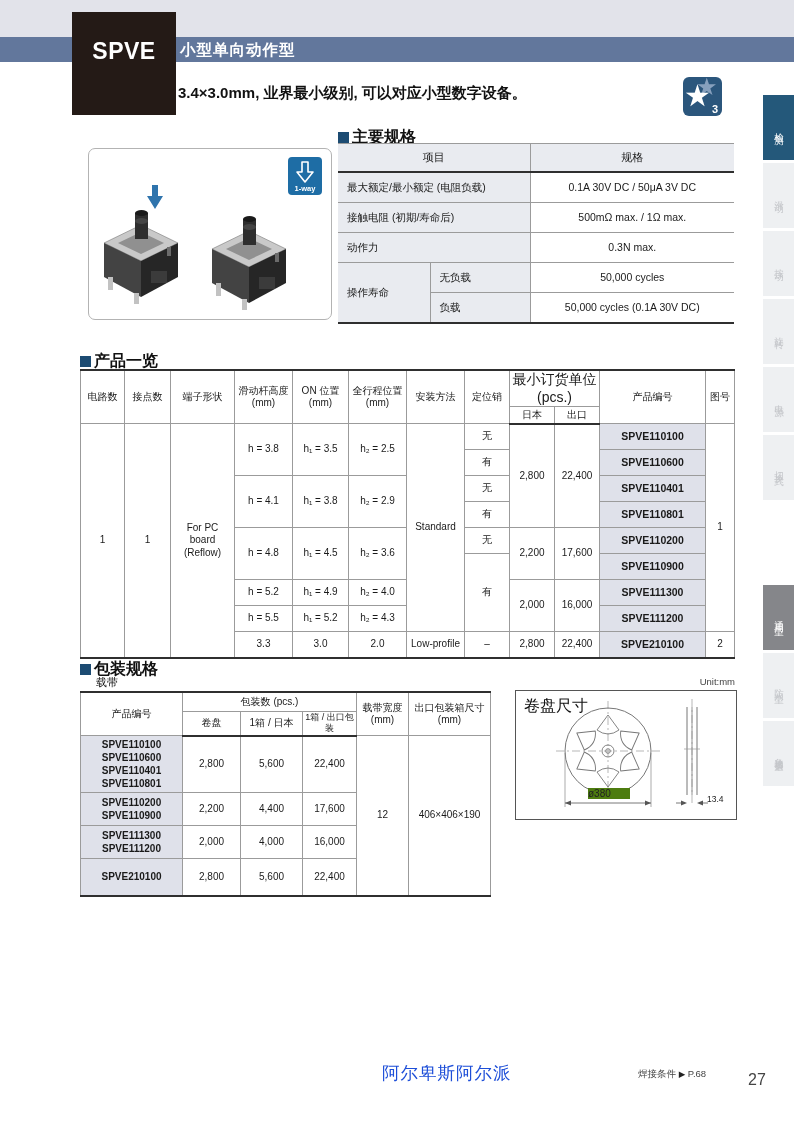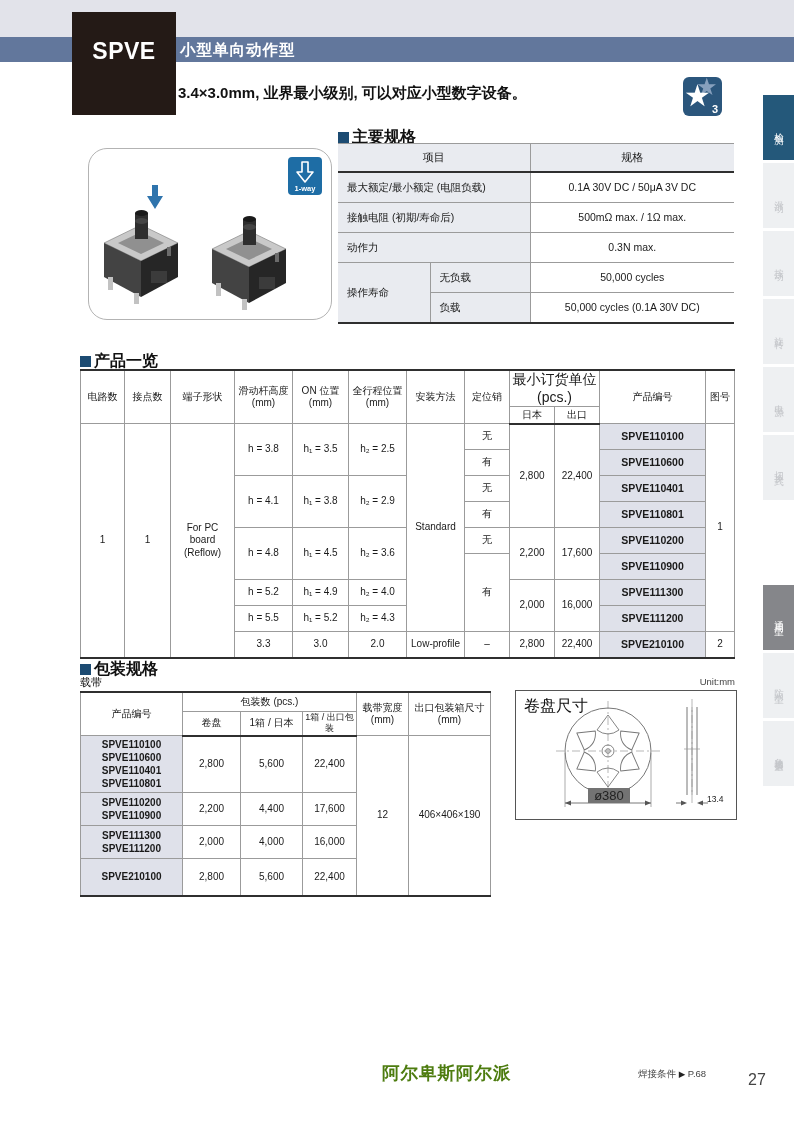--- a/index.html
+++ b/index.html
@@ -17,21 +17,21 @@
   .spve-box{left:72px;top:12px;width:96px;height:103px;background:#241a16;padding-left:8px;}
   .spve-box span{position:absolute;left:0;top:26px;width:100%;text-align:center;
     color:#fff;font-size:23px;font-weight:bold;letter-spacing:.5px;}
   .subtitle{left:178px;top:84px;font-size:15px;font-weight:bold;color:#111;}
   .badge{left:683px;top:77px;width:39px;height:39px;background:#2b567c;border-radius:6px;}
   .badge .star-back{position:absolute;left:13px;top:-4px;font-size:24px;color:#87a0bd;}
   .badge .star-front{position:absolute;left:1px;top:1px;font-size:30px;color:#ffffff;}
   .badge .badge-num{position:absolute;right:4px;bottom:1px;color:#fff;font-size:11px;font-weight:bold;}
   
   .photo-box{left:88px;top:148px;width:242px;height:170px;border:1px solid #b3b3b3;
-    border-radius:19px;background:#fff;}
+    border-radius:7px;background:#fff;}
   .oneway{position:absolute;right:9px;top:8px;width:34px;height:38px;background:#1e6da5;border-radius:4px;}
   .oneway .lbl{position:absolute;bottom:2px;width:100%;text-align:center;color:#fff;
     font-size:7.5px;font-weight:bold;}
   
   .sec-title{font-size:16px;font-weight:bold;color:#111;display:flex;align-items:center;}
   .sq{display:inline-block;width:11px;height:11px;background:#1c4b72;margin-right:3px;}
   .tape-label{font-size:11px;color:#111;}
   
   table{border-collapse:collapse;table-layout:fixed;}
   td,th{border:1px solid #9b9b9b;font-weight:normal;text-align:center;
@@ -58,21 +58,21 @@
   .reel-title{position:absolute;left:8px;top:5px;font-size:16px;color:#111;}
   
   .vtab{position:absolute;left:763px;width:31px;height:65px;
     writing-mode:vertical-rl;text-orientation:upright;
     display:flex;align-items:center;justify-content:center;
     font-size:9.5px;letter-spacing:3px;background:#eef0f2;color:#c4c6ca;}
   .vtab.small{letter-spacing:1px;font-size:9px;}
   .vtab.active-blue{background:#24587a;color:#fff;}
   .vtab.active-gray{background:#85868a;color:#fff;}
   
-  .brand{left:338px;top:1061px;font-size:17.5px;font-weight:bold;color:#4d7c0f;letter-spacing:1px;padding-left:44px;}
+  .brand{left:338px;top:1061px;font-size:17.5px;font-weight:normal;color:#1d4ed8;letter-spacing:1px;padding-left:44px;}
   .solder{left:638px;top:1068px;font-size:9.5px;color:#444;}
   .solder .arr{color:#222;font-size:8.5px;}
   .pagenum{left:748px;top:1071px;font-size:16px;color:#444;}
 </style>
 </head>
 <body>
 
 <div class="abs top-band"></div>
 <div class="abs banner"></div>
 <div class="abs banner-title">小型单向动作型</div>
@@ -270,21 +270,21 @@
     <td class="pn-cell">SPVE210100</td>
     <td>2</td>
   </tr>
 </tbody>
   </table>
 
 <div class="abs sec-title" style="left:80px;top:659px">
   <span class="sq"></span>
   <span>包装规格</span>
 </div>
-<div class="abs tape-label" style="left:80px;top:675px">载带</div>
+<div class="abs tape-label" style="left:96px;top:675px">载带</div>
 
 <table class="abs pack-table" style="left:80px;top:691px">
   <colgroup>
     <col style="width:102px">
       <col style="width:58px">
       <col style="width:62px">
     <col style="width:54px">
       <col style="width:52px">
       <col style="width:82px">
   </colgroup>
@@ -385,21 +385,21 @@
     <line x1="171" y1="16" x2="171" y2="104" stroke="#777" stroke-width="1"></line>
     <line x1="176" y1="16" x2="176" y2="104" stroke="#777" stroke-width="0.8"></line>
     <line x1="181" y1="16" x2="181" y2="104" stroke="#777" stroke-width="1"></line>
     <line x1="176" y1="8" x2="176" y2="114" stroke="#999" stroke-width="0.7" stroke-dasharray="8 3 2 3"></line>
     <line x1="168" y1="58" x2="184" y2="58" stroke="#999" stroke-width="0.7"></line>
     <line x1="160" y1="112" x2="168" y2="112" stroke="#555" stroke-width="0.8"></line>
     <line x1="184" y1="112" x2="192" y2="112" stroke="#555" stroke-width="0.8"></line>
     <path d="M171 112 l-6 -2.5 v5 z" fill="#555"></path>
       <path d="M181 112 l6 -2.5 v5 z" fill="#555"></path>
   </svg>
-  <div style="position:absolute;left:72px;top:97px;width:42px;text-align:center;font-size:13px;color:#222;background:#737373">ø380</div>
+  <div style="position:absolute;left:72px;top:97px;width:42px;font-size:10px;color:#222;background:#4d7c0f">ø380</div>
   <div style="position:absolute;left:191px;top:103px;font-size:8.5px;color:#222">13.4</div>
 </div>
 
 <div class="vtab active-blue" style="top:95px">检测</div>
 <div class="vtab" style="top:163px">滑动</div>
 <div class="vtab" style="top:231px">按动</div>
 <div class="vtab" style="top:299px">旋转</div>
 <div class="vtab" style="top:367px">电源</div>
 <div class="vtab" style="top:435px">切换式</div>
 <div class="vtab active-gray" style="top:585px">通用型</div>

